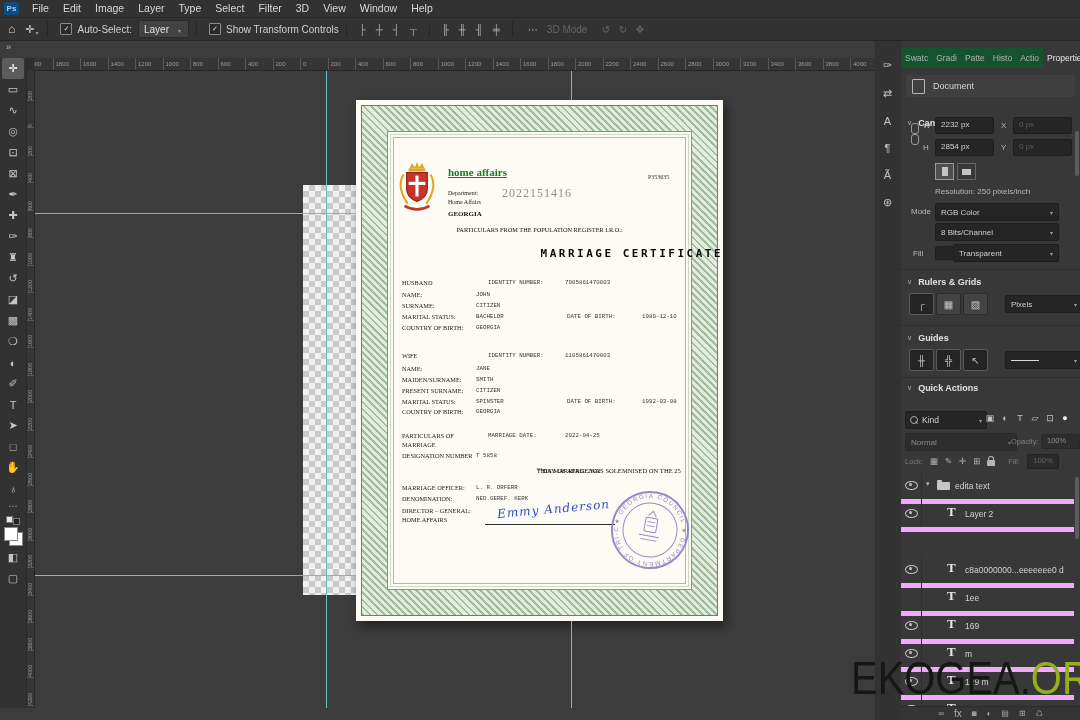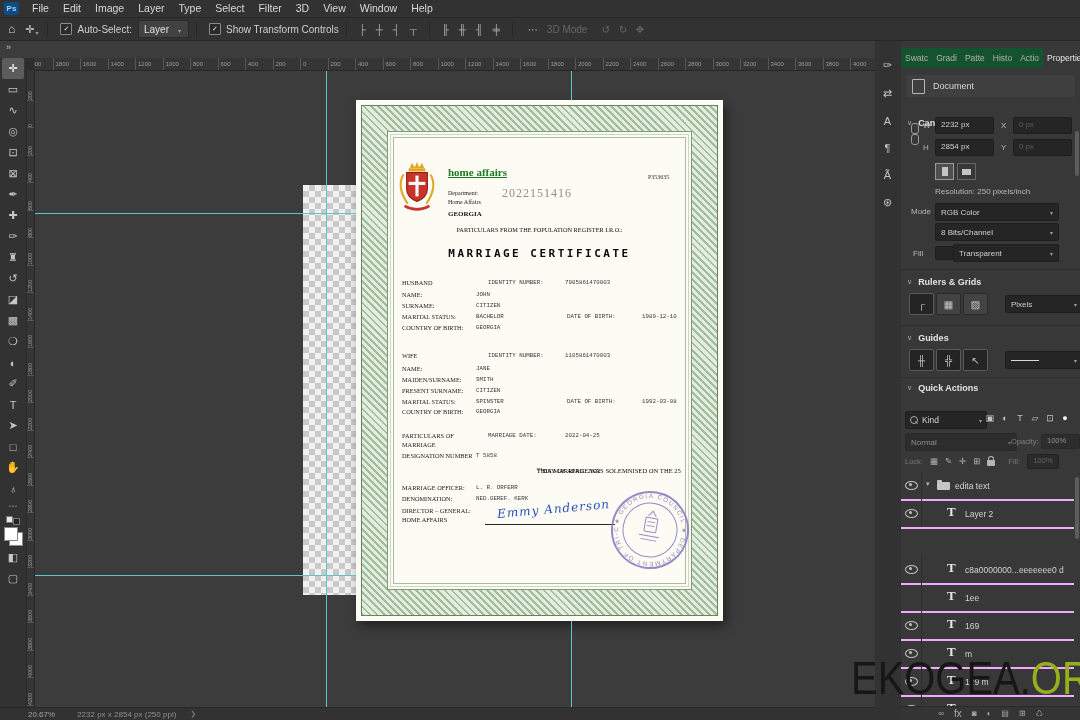--- a/index.html
+++ b/index.html
@@ -83,21 +83,21 @@
   .cl{font-family:"Liberation Serif",serif;font-size:6.3px;color:#1c1c1c}
   .cm{font-family:"Liberation Mono","DejaVu Sans Mono",monospace;font-size:5.8px;color:#3a3a3a}
   .c-brand{left:92px;top:66px;font-family:"Liberation Serif",serif;font-weight:bold;font-size:11px;
            color:#1b7a20;text-decoration:underline}
   .c-serial{left:292px;top:74px;font-family:"Liberation Serif",serif;font-size:6px;color:#333}
   .c-dept1{left:92px;top:90px;font-family:"Liberation Serif",serif;font-size:6px;color:#222}
   .c-dept2{left:92px;top:99px;font-family:"Liberation Serif",serif;font-size:6px;color:#222}
   .c-num{left:146px;top:86px;font-family:"Liberation Serif",serif;font-size:12px;color:#8f8f88;letter-spacing:1px}
   .c-country{left:92px;top:110px;font-family:"Liberation Serif",serif;font-weight:bold;font-size:7px;color:#111}
   .c-sub{left:0;top:126px;width:100%;text-align:center;font-family:"Liberation Serif",serif;font-size:6.3px;color:#111}
-  .c-title{left:0;top:147px;width:100%;text-align:center;font-family:"DejaVu Sans Mono",monospace;
+  .c-title{left:0;top:147px;width:100%;text-align:right;font-family:"DejaVu Sans Mono",monospace;
            font-weight:bold;font-size:11px;letter-spacing:2.5px;color:#0a0a0a}
   .c-sol{left:0;top:367px;width:100%;text-align:center;font-family:"Liberation Serif",serif;font-size:6.6px;color:#111}
   .c-sol sup{font-size:4px}
   .sig{position:absolute;left:129px;top:404px;width:130px;height:20px;border-bottom:1px solid #2a2a2a}
   .sig span{position:absolute;left:12px;top:-2px;font-family:"DejaVu Serif",serif;font-style:italic;
             font-size:12px;color:#2a50bb;transform:rotate(-5deg);letter-spacing:1px}
   .stamp{position:absolute;left:252px;top:388px;width:84px;height:84px;color:#8b7fc0;
          transform:rotate(10deg);opacity:.9}
   .arms{position:absolute;left:38px;top:60px;width:46px;height:52px}
 
@@ -153,21 +153,21 @@
   .blendrow .pselect,.blendrow .plabel,.blendrow .pfield{opacity:.55}
   .lockrow{position:absolute;top:412px;left:4px;right:4px;height:16px;display:flex;align-items:center;gap:7px;
            font-size:7.5px;color:#777}
   .lockrow .li{font-size:8.5px;color:#b0b0b0}
   .icon-lock{width:8px;height:6px;background:#b5b5b5;border-radius:1px;position:relative;margin-top:4px}
   .icon-lock::before{content:'';position:absolute;top:-4px;left:1px;width:4px;height:4px;
       border:1px solid #b5b5b5;border-bottom:none;border-radius:3px 3px 0 0}
   .lockrow .pfield2{background:#2a2a2a;border:1px solid #222;border-radius:2px;width:30px;height:13px;
       font-size:7.5px;color:#666;line-height:12px;text-align:center}
   .llist{position:absolute;left:0;right:0;top:430px;bottom:12px;overflow:hidden}
-  .lrow{position:absolute;left:0;right:6px;height:28px;border-bottom:2px solid #f0abfc}
+  .lrow{position:absolute;left:0;right:6px;height:28px;border-bottom:5px solid #f0abfc}
   .leye{position:absolute;left:0;top:0;width:20px;height:100%;border-right:1px solid #2f2f2f;
         display:flex;align-items:center;justify-content:center}
   .eye{width:11px;height:7px;border:1px solid #c2c2c2;border-radius:50%;position:relative}
   .eye::after{content:'';position:absolute;left:3px;top:1.5px;width:3px;height:3px;background:#c2c2c2;border-radius:50%}
   .lchev{position:absolute;left:25px;top:9px;font-size:7px;color:#b5b5b5}
   .folder{position:absolute;left:36px;top:11px;width:13px;height:8px;background:#c6c6c6;border-radius:1px}
   .folder::before{content:'';position:absolute;top:-2px;left:0;width:5px;height:2px;background:#c6c6c6;border-radius:1px 1px 0 0}
   .lT{position:absolute;left:46px;top:5px;font-family:"Liberation Serif",serif;font-weight:bold;font-size:13px;color:#e6e6e6}
   .lthumb{position:absolute;left:42px;top:3px;width:16px;height:21px;border:1px solid #5a5a5a;
     background-image:linear-gradient(45deg,#9b9b9b 25%,transparent 25%,transparent 75%,#9b9b9b 75%),
@@ -654,22 +654,17 @@
           <div class="fx" style="position: static;">fx</div>
           <div style="position: static;">◙</div>
           <div style="position: static;">◐</div>
           <div style="position: static;">▤</div>
           <div style="position: static;">⊞</div>
           <div style="position: static;">♺</div>
         </div>
     </div>
   </div>
 
-  <div class="statusbar">
-    <span class="z">20.67%</span>
-    <span class="d">2232 px x 2854 px (250 ppi)</span>
-    <span class="a">❯</span>
-  </div>
 
   <div class="watermark">
     <span class="wm1" id="wm1">EKOGEA.</span><span class="wm2" id="wm2" style="color: rgb(149, 175, 29);">ORG</span>
   </div>
 </div>
 
 </body></html>

